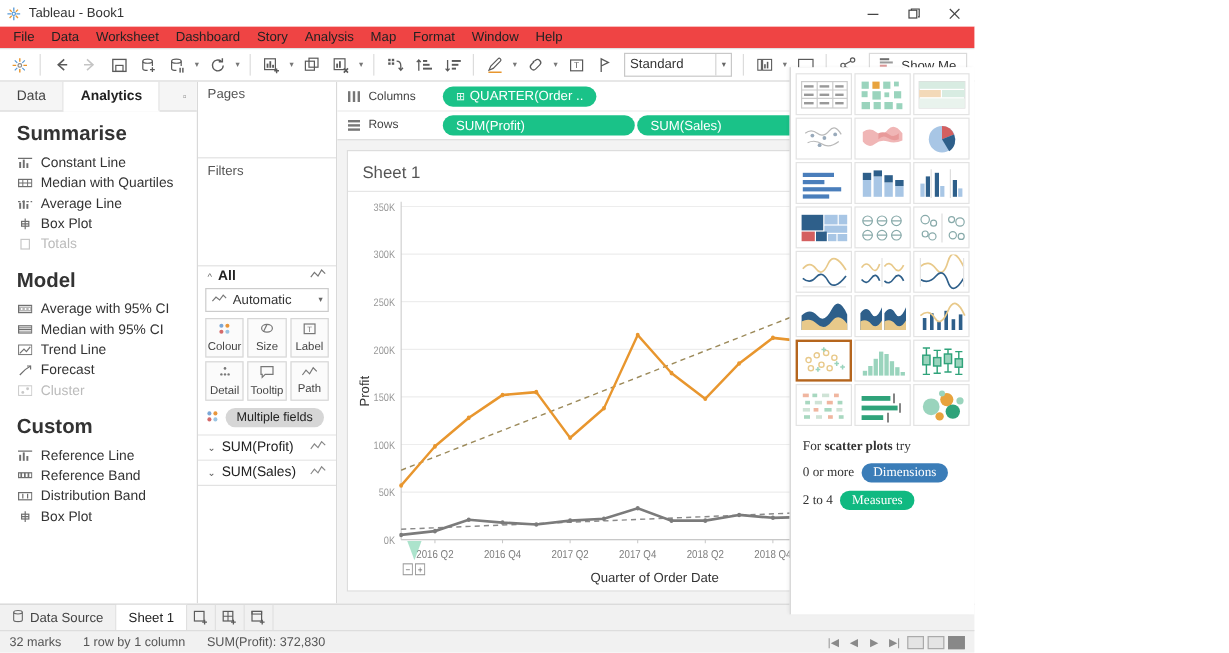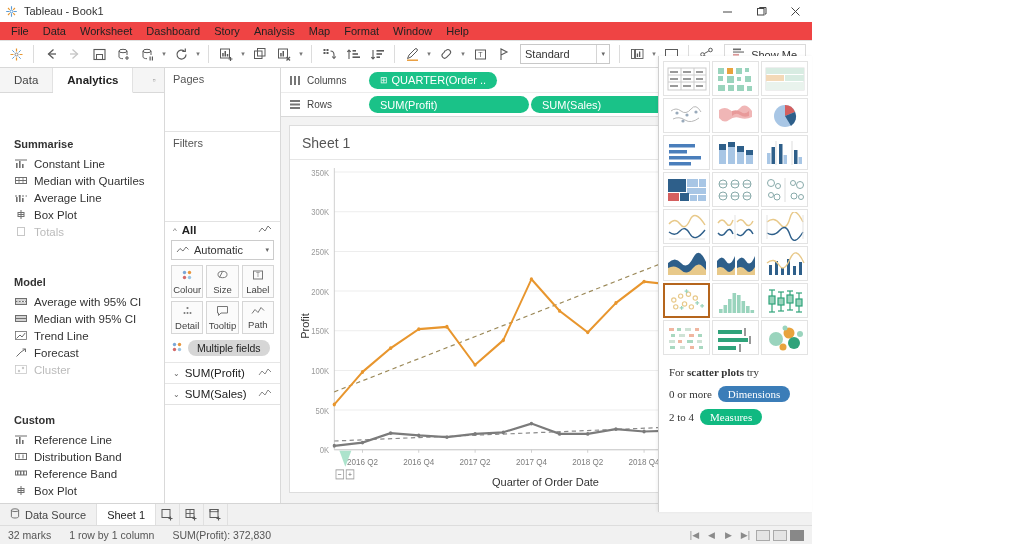--- a/index.html
+++ b/index.html
@@ -42,21 +42,21 @@
   
   .body { flex: 1; display: flex; overflow: hidden; }
 
   
   .leftpane { width: 165px; border-right: 1px solid #d9d9d9; display: flex; flex-direction: column; background: #fff; }
   .ltabs { height: 25px; display: flex; align-items: stretch; border-bottom: 1px solid #d9d9d9; background: #f5f5f5; }
   .ltab { flex: 0 0 auto; padding: 0 14px; display: flex; align-items: center; font-size: 11.5px; color: #444; border-right: 1px solid #e2e2e2; }
   .ltab.active { background: #fff; font-weight: bold; color: #222; border-bottom: 1px solid #fff; margin-bottom: -1px; }
   .ltab-dot { margin-left: auto; width: 20px; display: flex; align-items: center; justify-content: center; color: #999; font-size: 9px; }
   .lcontent { flex: 1; padding: 9px 0 0 0; overflow: hidden; }
-  .sec-title { font-size: 11px; font-weight: bold; color: #333; padding: 0 0 5px 14px; margin-top: 36px; }
+  .sec-title { font-size: 17px; font-weight: bold; color: #333; padding: 0 0 5px 14px; }
   .sec { margin-bottom: 12px; }
   .arow { display: flex; align-items: center; gap: 7px; padding: 2px 0 2px 14px; height: 17px; }
   .arow .ilab { font-size: 11.5px; color: #333; }
   .arow.dim .ilab { color: #bbb; }
   .arow.dim .ico { opacity: .38; }
   .ico { width: 13px; height: 12px; display: flex; align-items: center; justify-content: center; color: #6f6f6f; flex: 0 0 13px; }
 
   
   .cardspane { width: 116px; border-right: 1px solid #d9d9d9; background: #fff; display: flex; flex-direction: column; padding: 0; }
   .card { border-bottom: 1px solid #e2e2e2; }
@@ -488,37 +488,37 @@
                   <rect x="4" y="3" width="1.6" height="7" fill="#6f6f6f"></rect>
                   <rect x="7" y="6" width="1.6" height="4" fill="#6f6f6f"></rect>
                   <line x1="0" y1="2" x2="12" y2="2" stroke="#6f6f6f" stroke-width="1"></line>
                 </svg>
             </span>
             <span class="ilab">Reference Line</span>
           </div>
           <div class="arow">
             <span class="ico">
               <svg width="12" height="11" viewBox="0 0 12 11">
-                  <rect x="0.5" y="2.5" width="11" height="6" fill="none" stroke="#6f6f6f" stroke-width="1"></rect>
-                  <line x1="4" y1="3.5" x2="4" y2="7.5" stroke="#6f6f6f" stroke-width="1"></line>
-                  <line x1="8" y1="3.5" x2="8" y2="7.5" stroke="#6f6f6f" stroke-width="1"></line>
-                </svg>
-            </span>
-            <span class="ilab">Distribution Band</span>
-          </div>
-          <div class="arow">
-            <span class="ico">
-              <svg width="12" height="11" viewBox="0 0 12 11">
                   <rect x="0.5" y="3" width="11" height="4" fill="none" stroke="#6f6f6f" stroke-width="1"></rect>
                   <rect x="2" y="3" width="1.4" height="4" fill="#6f6f6f"></rect>
                   <rect x="5" y="3" width="1.4" height="4" fill="#6f6f6f"></rect>
                   <rect x="8" y="3" width="1.4" height="4" fill="#6f6f6f"></rect>
                 </svg>
             </span>
             <span class="ilab">Reference Band</span>
+          </div>
+          <div class="arow">
+            <span class="ico">
+              <svg width="12" height="11" viewBox="0 0 12 11">
+                  <rect x="0.5" y="2.5" width="11" height="6" fill="none" stroke="#6f6f6f" stroke-width="1"></rect>
+                  <line x1="4" y1="3.5" x2="4" y2="7.5" stroke="#6f6f6f" stroke-width="1"></line>
+                  <line x1="8" y1="3.5" x2="8" y2="7.5" stroke="#6f6f6f" stroke-width="1"></line>
+                </svg>
+            </span>
+            <span class="ilab">Distribution Band</span>
           </div>
           <div class="arow">
             <span class="ico">
               <svg width="12" height="11" viewBox="0 0 12 11">
                   <line x1="6" y1="1" x2="6" y2="10" stroke="#6f6f6f" stroke-width="1"></line>
                   <rect x="3" y="3.5" width="6" height="4" fill="none" stroke="#6f6f6f" stroke-width="1"></rect>
                   <line x1="3" y1="5.5" x2="9" y2="5.5" stroke="#6f6f6f" stroke-width="1"></line>
                 </svg>
             </span>
             <span class="ilab">Box Plot</span>

